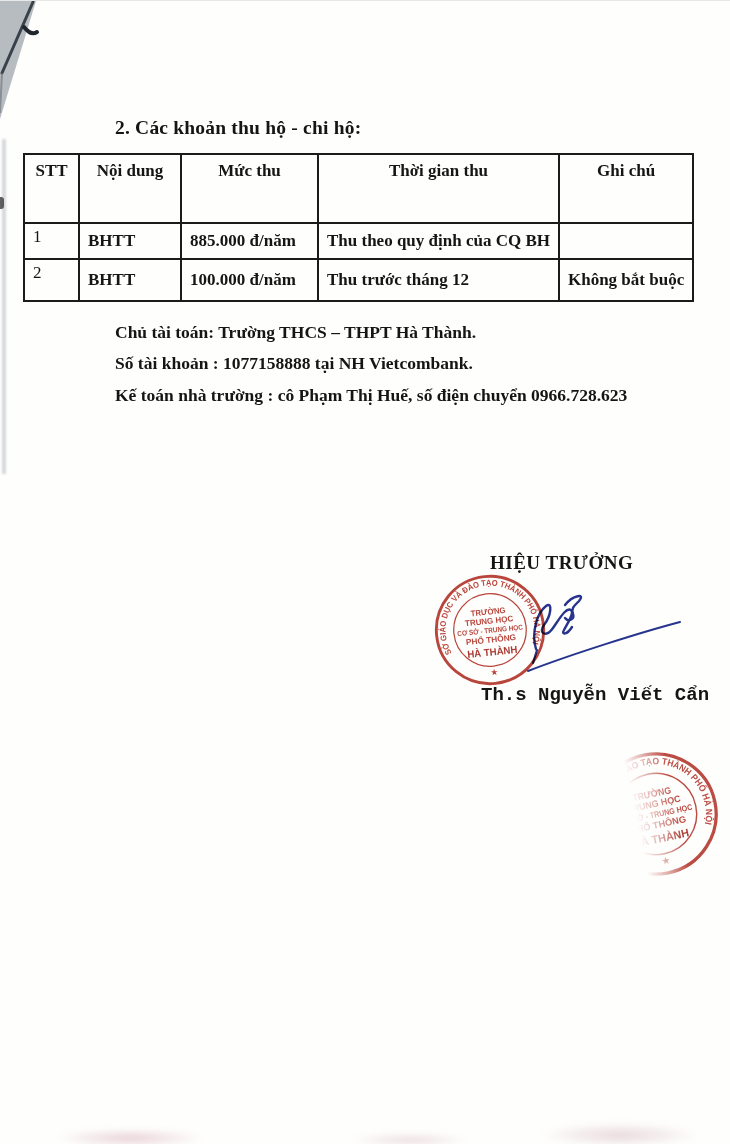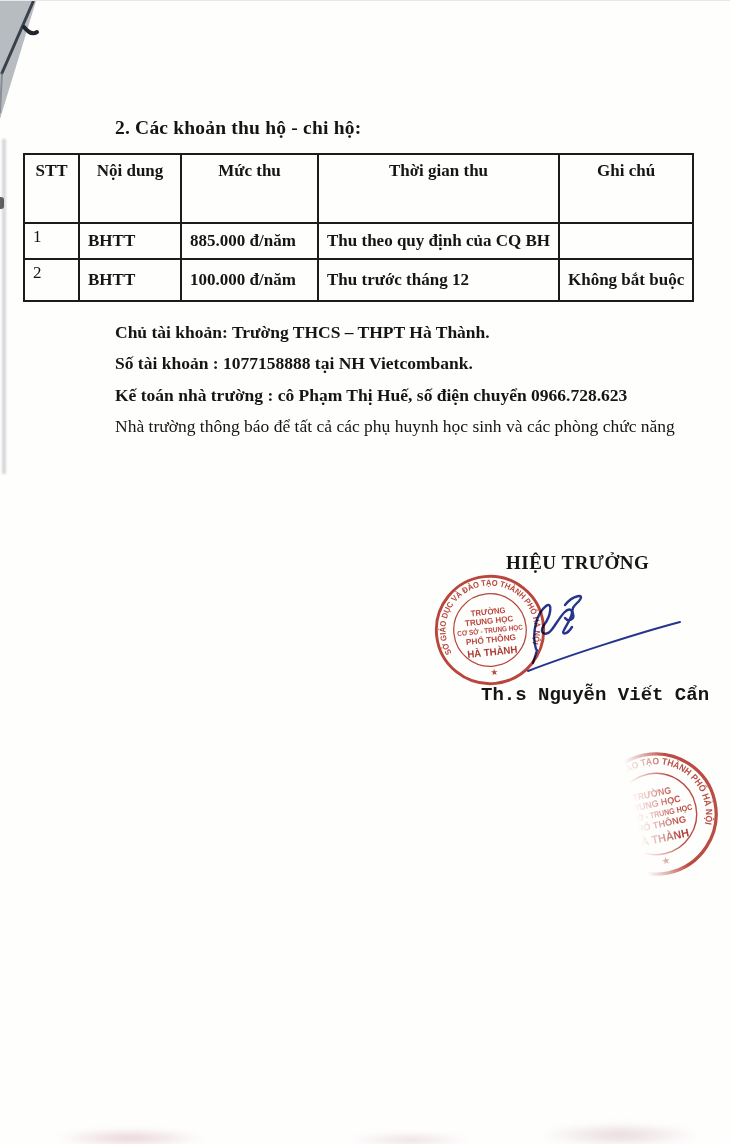--- a/index.html
+++ b/index.html
@@ -43,21 +43,21 @@
   }
   table.fees td.c-stt { font-weight:normal; vertical-align:top; padding-top:3px; }
   table.fees tr.row-1 td { height:29px; }
   table.fees tr.row-2 td { height:35px; }
 
   .body-block { position:absolute; left:115px; top:321px; width:560px; }
   .body-line { height:31.4px; font-size:17.5px; white-space:nowrap; }
   .body-line.bold { font-weight:bold; }
 
   .sig-title {
-    position:absolute; left:506px; top:551px;
+    position:absolute; left:490px; top:551px;
     font-size:19px; font-weight:bold; letter-spacing:.5px; white-space:nowrap;
   }
   .signer-name {
     position:absolute; left:481px; top:683px;
     font-size:19px; font-weight:bold; white-space:nowrap;font-family:Liberation Mono, monospace;
   }
 
   .stamp { position:absolute; mix-blend-mode:multiply; }
   .stamp svg { display:block; }
   .stamp-1 { left:432px; top:571px; width:116px; height:116px;
@@ -116,24 +116,23 @@
         <td class="c-stt">2</td>
         <td>BHTT</td>
         <td>100.000 đ/năm</td>
         <td>Thu trước tháng 12</td>
         <td>Không bắt buộc</td>
       </tr>
     </tbody>
   </table>
 
   <div class="body-block">
-    <div class="body-line bold">Chủ tài khoản: Trường THCS – THPT Hà Thành.</div>
+    <div class="body-line bold">Chủ tài toán: Trường THCS – THPT Hà Thành.</div>
     <div class="body-line bold">Số tài khoản : 1077158888 tại NH Vietcombank.</div>
     <div class="body-line bold">Kế toán nhà trường : cô Phạm Thị Huế, số điện chuyển 0966.728.623</div>
-    <div class="body-line">Nhà trường thông báo để tất cả các phụ huynh học sinh và các phòng chức năng</div>
   </div>
 
   <div class="sig-title">HIỆU TRƯỞNG</div>
 
   <div class="stamp stamp-1">
     <svg width="116" height="116" viewBox="0 0 120 120">
       <circle cx="60" cy="60" r="55.5" fill="none" stroke="#b5382e" stroke-width="3"></circle>
       <circle cx="60" cy="60" r="37.5" fill="none" stroke="#b5382e" stroke-width="1.3"></circle>
       <path id="ringPath-1" d="M 18.3,79.4 A 46,46 0 1 1 101.7,79.4" fill="none"></path>
       <text font-size="8.6" fill="#b5382e">

